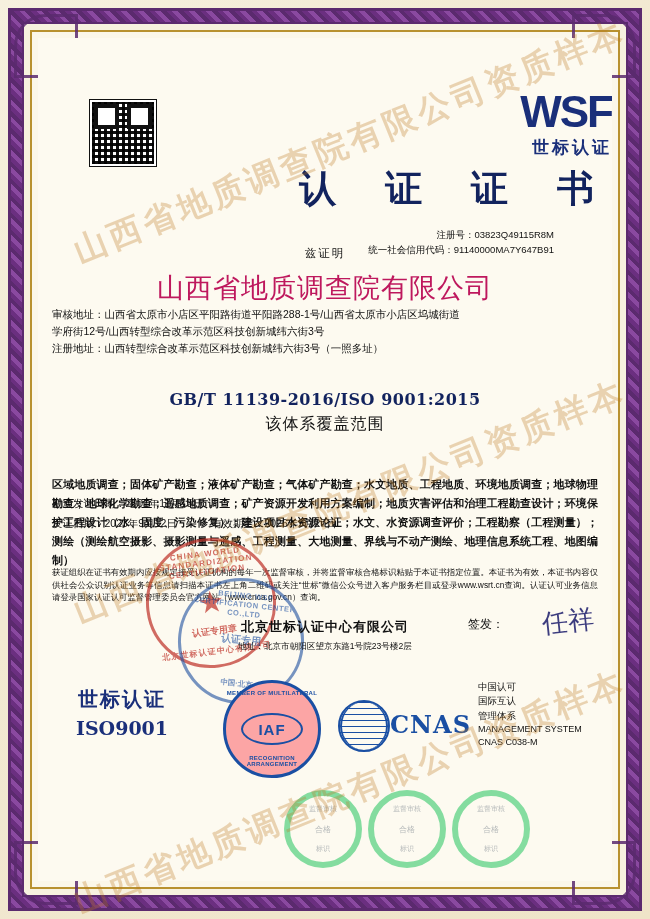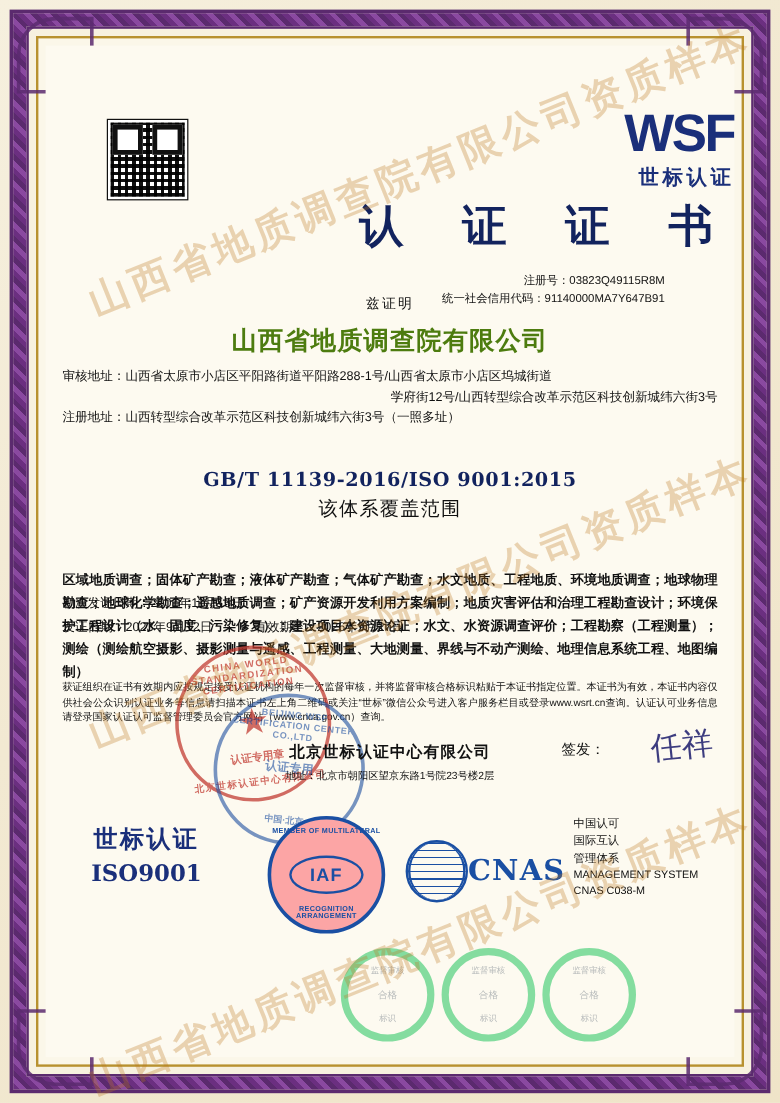--- a/index.html
+++ b/index.html
@@ -93,28 +93,28 @@
     position:absolute;right:58px;top:190px;text-align:right;
     font-size:9.5px;color:#111;line-height:1.55;
   }
   .zicheng{
     position:absolute;top:208px;left:0;width:100%;text-align:center;
     font-size:11.5px;color:#111;letter-spacing:2px;
   }
   .company{
     position:absolute;top:232px;left:0;width:100%;text-align:center;
     font-family:"DejaVu Serif", serif;
-    font-weight:bold;font-size:21px;color:#4d7c0f;letter-spacing:1px;
+    font-weight:normal;font-size:27px;color:#be185d;letter-spacing:1px;
   }
   .addr{
     position:absolute;left:14px;right:14px;top:268px;
     font-size:10.5px;color:#111;line-height:1.62;
   }
   .addr .ln{display:block;}
-  .addr .ln.c{text-align:right;}
+  .addr .ln.c{text-align:left;}
   .sysline{
     position:absolute;top:332px;left:0;width:100%;text-align:center;
     font-size:12px;color:#111;letter-spacing:1px;
   }
   .standard{
     position:absolute;top:352px;left:0;width:100%;text-align:center;
     font-family:"DejaVu Serif", serif;
     font-weight:bold;font-size:16px;color:#12235e;letter-spacing:.5px;
   }
   .scope-title{

